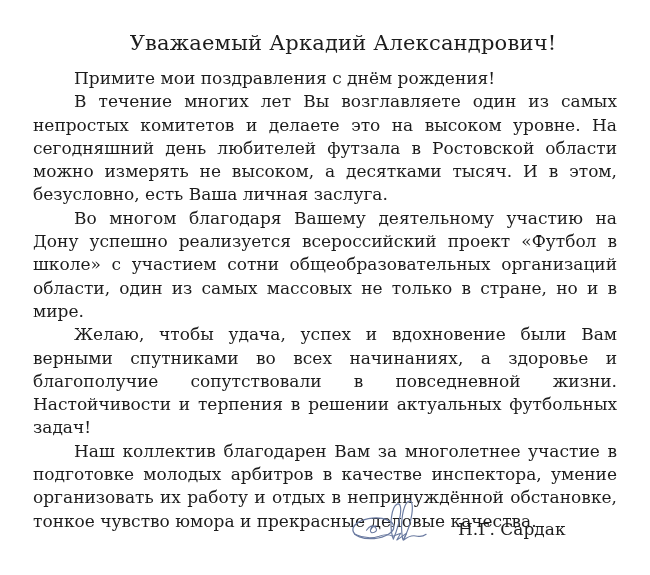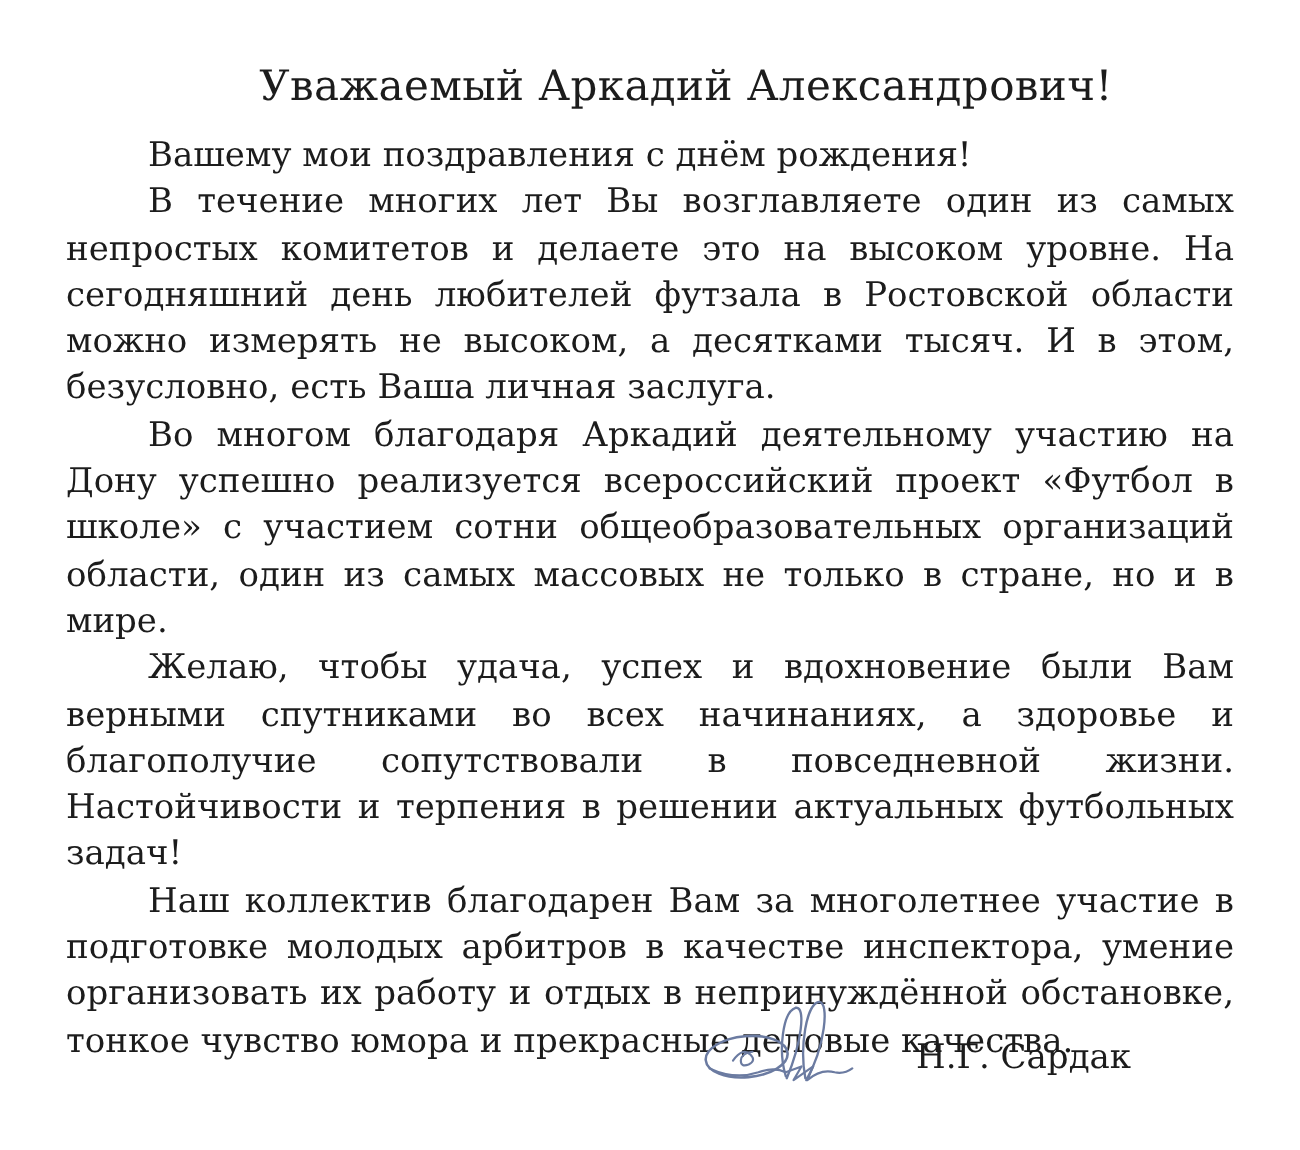--- a/index.html
+++ b/index.html
@@ -70,23 +70,23 @@
   }
 </style>
 </head>
 <body>
 
 <div class="page">
 
   <h1 class="title">Уважаемый Аркадий Александрович!</h1>
 
   <div class="body-text">
-    <p>Вашему мои поздравления с днём рождения!</p>
+    <p>Примите мои поздравления с днём рождения!</p>
     <p>В течение многих лет Вы возглавляете один из самых непростых комитетов и делаете это на высоком уровне. На сегодняшний день любителей футзала в Ростовской области можно измерять не высоком, а десятками тысяч. И в этом, безусловно, есть Ваша личная заслуга.</p>
-    <p>Во многом благодаря Аркадий деятельному участию на Дону успешно реализуется всероссийский проект «Футбол в школе» с участием сотни общеобразовательных организаций области, один из самых массовых не только в стране, но и в мире.</p>
+    <p>Во многом благодаря Вашему деятельному участию на Дону успешно реализуется всероссийский проект «Футбол в школе» с участием сотни общеобразовательных организаций области, один из самых массовых не только в стране, но и в мире.</p>
     <p>Желаю, чтобы удача, успех и вдохновение были Вам верными спутниками во всех начинаниях, а здоровье и благополучие сопутствовали в повседневной жизни. Настойчивости и терпения в решении актуальных футбольных задач!</p>
     <p>Наш коллектив благодарен Вам за многолетнее участие в подготовке молодых арбитров в качестве инспектора, умение организовать их работу и отдых в непринуждённой обстановке, тонкое чувство юмора и прекрасные деловые качества.</p>
   </div>
 
 
   <svg class="signature-svg" viewBox="0 0 90 55" aria-hidden="true">
 
     <ellipse cx="30" cy="35" rx="21" ry="10.5" transform="rotate(-5 30 35)" stroke-width="1.3"></ellipse>
 
     <path d="M 23 37 q 5 -7 9 -3 q 3 3 -1 5 q -4 1.5 -4 -2 q 0.5 -4 6 -4.5" stroke-width="1.1"></path>

